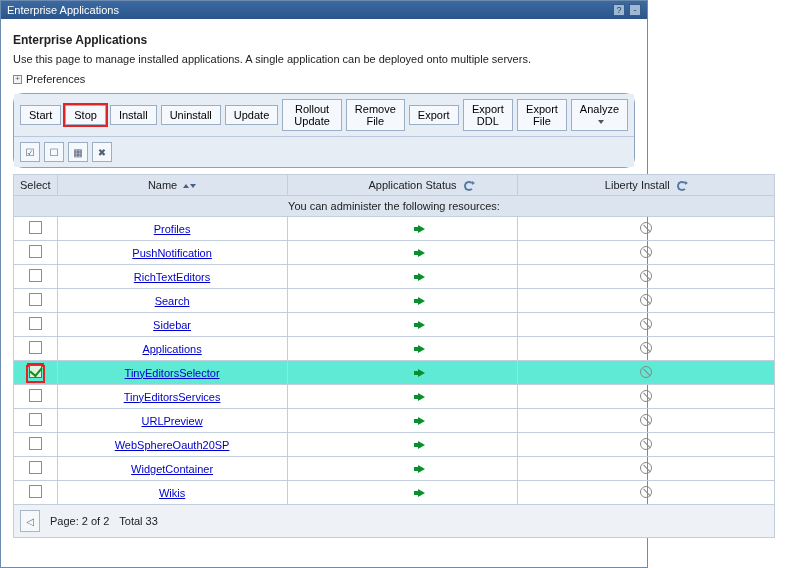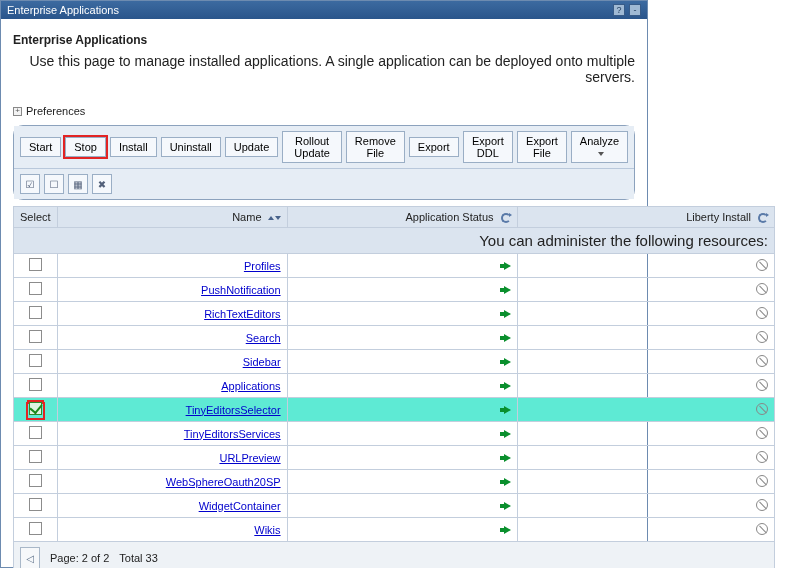--- a/index.html
+++ b/index.html
@@ -25,21 +25,21 @@
     justify-content: space-between;
   }
   .titlebar-icons { display:flex; gap:4px; }
   .titlebar-icons .ticon {
     width:12px; height:12px; background:#9fb9d4; border:1px solid #375b88;
     display:flex; align-items:center; justify-content:center; font-size:9px; color:#1d3a5c;
     cursor:pointer;
   }
   .body { padding: 10px 12px; }
   h1 { font-size: 12px; font-weight: bold; margin: 4px 0 6px 0; }
-  .subtext { font-size: 14px; margin-bottom: 20px; text-align: right; }
+  .subtext { font-size: 11px; margin-bottom: 8px; }
   .prefs { font-size: 11px; margin-bottom: 8px; display:flex; align-items:center; gap:4px; }
   .plus-icon {
     width:9px; height:9px; border:1px solid #888; display:inline-flex;
     align-items:center; justify-content:center; font-size:8px; line-height:1;
     color:#555; background:#f3f3f3;
   }
   .toolbar-wrap {
     border: 1px solid #8ca2bd;
     border-radius: 10px;
     margin-bottom: 6px;
@@ -77,21 +77,21 @@
   }
   table {
     width: 762px;
     border-collapse: collapse;
     margin-top: 0;
   }
   th, td {
     border: 1px solid #c3cedd;
     padding: 4px 6px;
     font-size: 11px;
-    text-align: right;
+    text-align: center;
     vertical-align: middle;
   }
   th {
     background: #dbe4ef;
     font-weight: normal;
   }
   .sort-icons {
     display:inline-flex; flex-direction:row; margin-left:3px; vertical-align:middle;
   }
   .sort-up, .sort-down {
@@ -103,21 +103,21 @@
     display:inline-block; width:10px; height:10px; border:2px solid #5a7aa8;
     border-right-color:transparent; border-radius:50%; margin-left:4px; vertical-align:middle;
     position:relative;
   }
   .refresh-icon::after{
     content:""; position:absolute; right:-3px; top:-2px;
     border-left:3px solid #5a7aa8; border-top:2px solid transparent; border-bottom:2px solid transparent;
   }
   .info-row td {
     background: #dbe4ef;
-    font-size: 15px;
+    font-size: 11px;
   }
   .applink { color: #0000cc; text-decoration: underline; cursor:pointer; }
   .status-arrow {
     display:inline-block; width:0; height:0;
     border-top:4px solid transparent; border-bottom:4px solid transparent;
     border-left:7px solid #0a8f2d; position:relative;
   }
   .status-arrow::before{
     content:""; position:absolute; left:-11px; top:-2px; width:5px; height:4px; background:#0a8f2d;
   }

